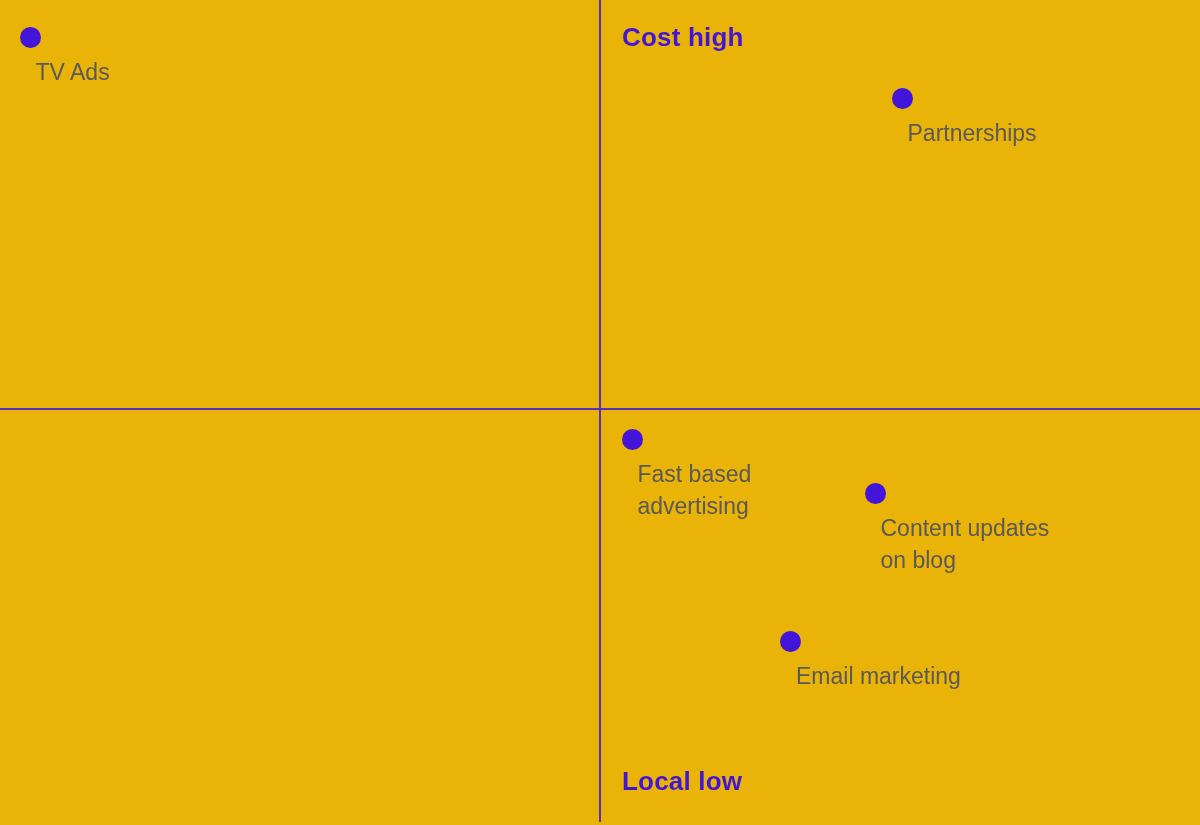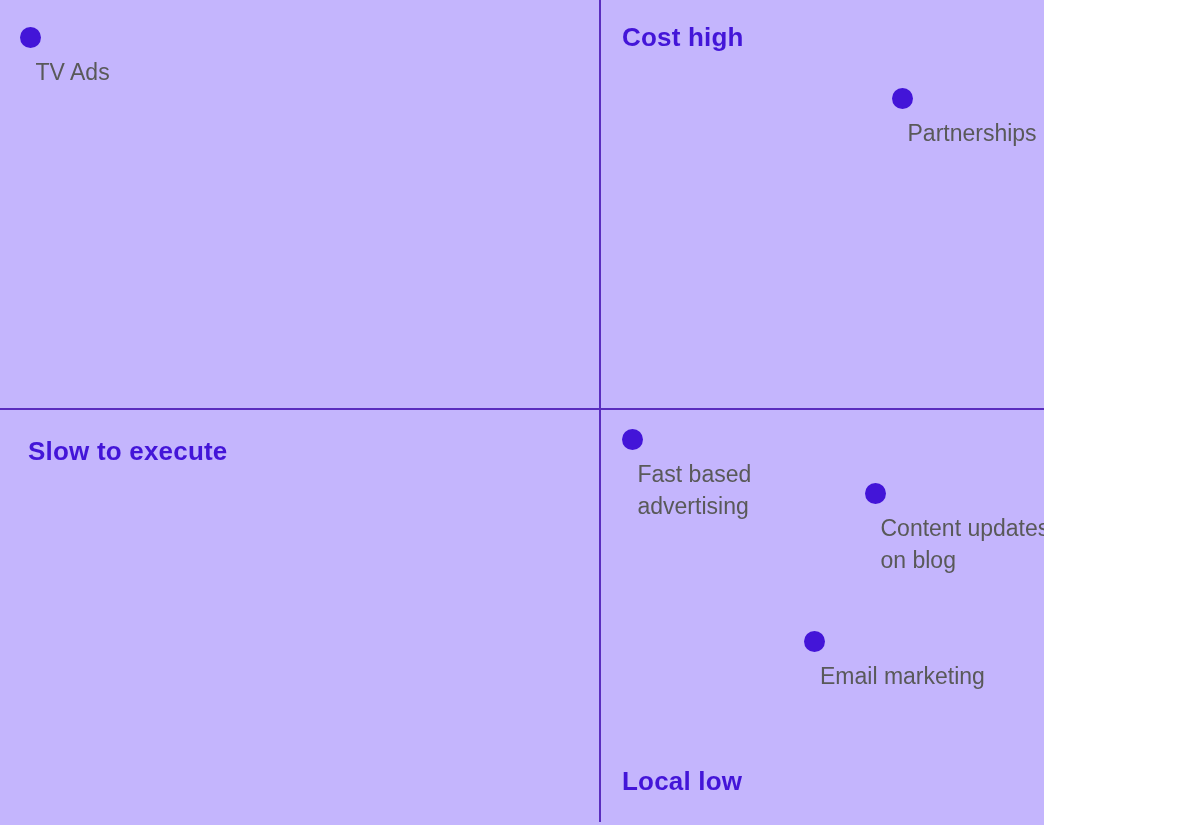--- a/index.html
+++ b/index.html
@@ -3,23 +3,23 @@
 <meta charset="utf-8">
 <style>
   html, body {
     margin: 0;
     padding: 0;
     background: #ffffff;
     font-family: "Liberation Sans", sans-serif;
   }
   .canvas {
     position: relative;
-    width: 1044px;
+    width: 1200px;
     height: 825px;
-    background: #c4b5fd;
+    background: #eab308;
     overflow: hidden;
     text-decoration: underline;
   }
   .vline {
     position: absolute;
     left: 599px;
     top: 0;
     width: 2px;
     height: 822px;
     background: var(--line-color, #5a2dbe);
@@ -66,39 +66,38 @@
 </style>
 </head>
 <body>
 
 <div class="canvas">
   <div class="vline"></div>
   <div class="hline"></div>
 
   <div class="axis-label axis-cost-high">Cost high</div>
   <div class="axis-label axis-cost-low">Local low</div>
-  <div class="axis-label axis-slow">Slow to execute</div>
 
   <div id="points">
       <div class="point" style="left: 19.5px; top: 26.5px;">
         <span class="dot"></span>
         <span class="point-label">TV Ads</span>
       </div>
       <div class="point" style="left: 847.5px; top: 87.5px; margin-left: 44px;">
         <span class="dot"></span>
         <span class="point-label">Partnerships</span>
       </div>
       <div class="point" style="left: 621.5px; top: 428.5px;">
         <span class="dot"></span>
         <span class="point-label">Fast based
 advertising</span>
       </div>
       <div class="point" style="left: 864.5px; top: 483px;">
         <span class="dot"></span>
         <span class="point-label">Content updates
 on blog</span>
       </div>
-      <div class="point" style="left: 804px; top: 630.5px; text-align: right;">
+      <div class="point" style="left: 780px; top: 630.5px; text-align: right;">
         <span class="dot"></span>
         <span class="point-label">Email marketing</span>
       </div>
     </div>
 </div>
 
 </body></html>

